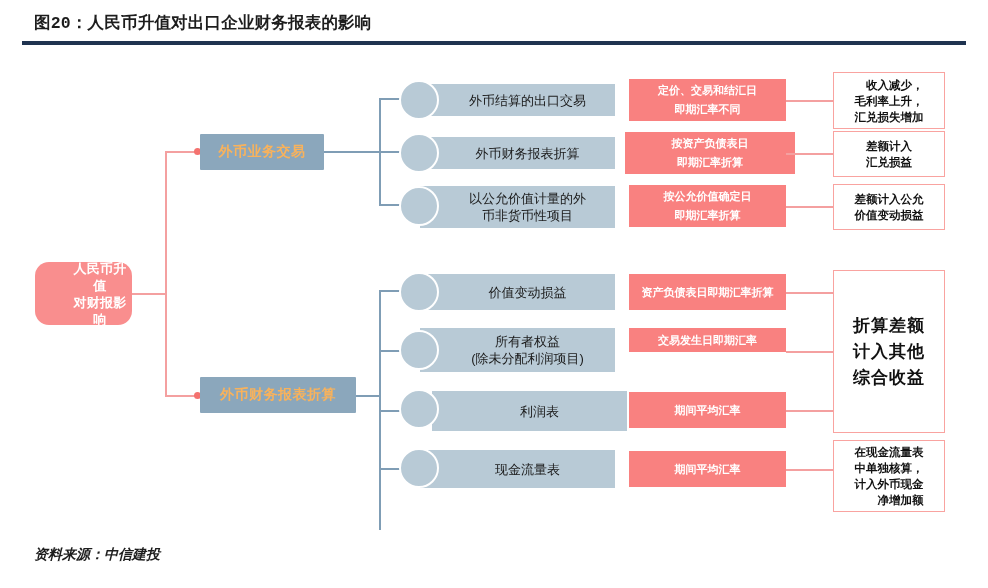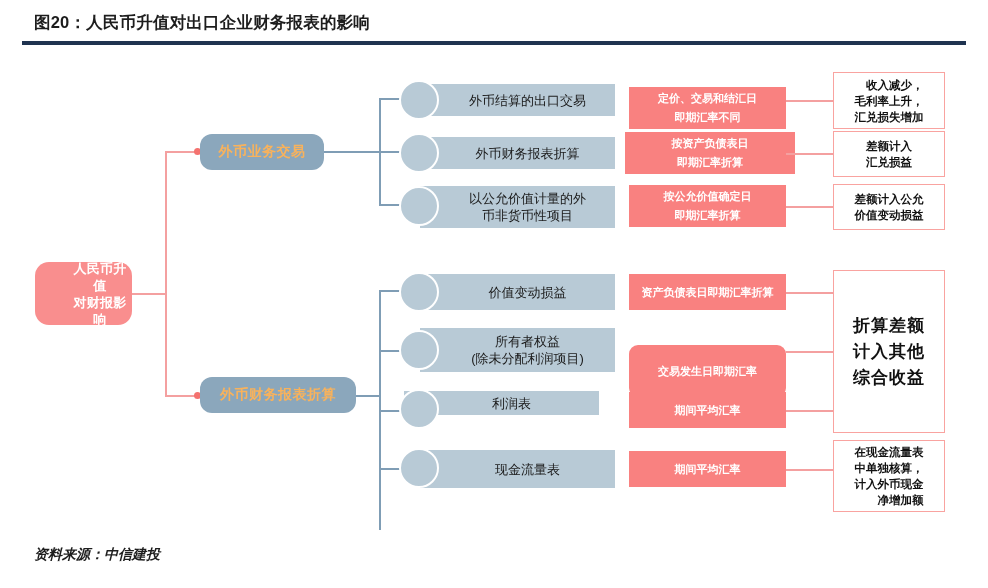--- a/index.html
+++ b/index.html
@@ -9,41 +9,41 @@
     background: #ffffff;
     font-family: "Liberation Sans", "DejaVu Sans", sans-serif;
     overflow: hidden;
     position: relative;
   }
 
   
   #header { position:absolute; left:0; top:0; width:988px; height:48px; }
   #title {
     position:absolute; left:34px; top:12px;
-    font-family:Liberation Sans, sans-serif;
+    font-family:Liberation Mono, monospace;
     font-weight:bold; font-size:16.5px; color:#1d1d1d;
     letter-spacing:0.2px; white-space:nowrap;
   }
   #title-rule {
     position:absolute; left:22px; top:41px; width:944px; height:4px;
     background:#1f3350;
   }
 
   
   #canvas { position:absolute; left:0; top:48px; width:988px; height:490px; }
 
   
   .root-node {
     position:absolute; background:#f98e8e; border-radius:14px;
     color:#ffffff; font-weight:bold; font-size:13px; line-height:17px;
     display:flex; align-items:center; justify-content:center;
     text-align:center; letter-spacing:0.3px;padding-left:33px;
   }
   .branch-node {
-    position:absolute; background:#8ba7bc; border-radius:12px;
+    position:absolute; background:#8ba7bc; border-radius:1px;
     color:#f8b25c; font-weight:bold; font-size:14px;
     display:flex; align-items:center; justify-content:center;
     text-align:center; letter-spacing:0.5px; white-space:nowrap;
   }
   .item-bar {
     position:absolute; background:#b8cad6;
     color:#1b1b1b; font-size:13px; line-height:17px;
     display:flex; align-items:center; justify-content:center;
     text-align:center; padding-left:26px; padding-right:6px;
   }
@@ -101,21 +101,21 @@
   <div class="branch-node" style="left:200px; top:86px; width:124px; height:36px;">外币业务交易</div>
 
   <div class="ln h" style="left:324px; top:103px; width:56px;"></div>
   <div class="ln v" style="left:379px; top:50px; height:107px;"></div>
   <div class="ln h" style="left:379px; top:50px; width:28px;"></div>
   <div class="ln h" style="left:379px; top:103px; width:28px;"></div>
   <div class="ln h" style="left:379px; top:156px; width:28px;"></div>
 
   <div class="item-bar" style="left:420px; top:36px; width:195px; height:32px;">外币结算的出口交易</div>
   <div class="item-circle" style="left:399px; top:32px; width:40px; height:40px;"></div>
-  <div class="pink-box" style="left:629px; top:31px; width:157px; height:42px;margin-top:8px;">定价、交易和结汇日<br>即期汇率不同</div>
+  <div class="pink-box" style="left:629px; top:31px; width:157px; height:42px;">定价、交易和结汇日<br>即期汇率不同</div>
   <div class="ln pink h" style="left:786px; top:52px; width:47px;"></div>
   <div class="out-box" style="left:833px; top:24px; width:112px; height:57px;">收入减少，<br>毛利率上升，<br>汇兑损失增加</div>
 
   <div class="item-bar" style="left:420px; top:89px; width:195px; height:32px;">外币财务报表折算</div>
   <div class="item-circle" style="left:399px; top:85px; width:40px; height:40px;"></div>
   <div class="pink-box" style="left:625px; top:84px; width:170px; height:42px;">按资产负债表日<br>即期汇率折算</div>
   <div class="ln pink h" style="left:786px; top:105px; width:47px;"></div>
   <div class="out-box" style="left:833px; top:83px; width:112px; height:46px;">差额计入<br>汇兑损益</div>
 
   <div class="item-bar" style="left:420px; top:138px; width:195px; height:42px;">以公允价值计量的外<br>币非货币性项目</div>
@@ -133,24 +133,24 @@
   <div class="ln h" style="left:379px; top:362px; width:28px;"></div>
   <div class="ln h" style="left:379px; top:420px; width:28px;"></div>
 
   <div class="item-bar" style="left:420px; top:226px; width:195px; height:36px;">价值变动损益</div>
   <div class="item-circle" style="left:399px; top:224px; width:40px; height:40px;"></div>
   <div class="pink-box" style="left:629px; top:226px; width:157px; height:36px;">资产负债表日即期汇率折算</div>
   <div class="ln pink h" style="left:786px; top:244px; width:47px;"></div>
 
   <div class="item-bar" style="left:420px; top:280px; width:195px; height:44px;">所有者权益<br>(除未分配利润项目)</div>
   <div class="item-circle" style="left:399px; top:282px; width:40px; height:40px;"></div>
-  <div class="pink-box" style="left:629px; top:297px; width:157px; height:52px;border-radius:9px;">交易发生日即期汇率</div>
+  <div class="pink-box" style="left:629px; top:280px; width:157px; height:24px;">交易发生日即期汇率</div>
   <div class="ln pink h" style="left:786px; top:303px; width:47px;"></div>
 
-  <div class="item-bar" style="left:404px; top:343px; width:195px; height:24px;">利润表</div>
+  <div class="item-bar" style="left:432px; top:343px; width:195px; height:40px;">利润表</div>
   <div class="item-circle" style="left:399px; top:341px; width:40px; height:40px;"></div>
   <div class="pink-box" style="left:629px; top:344px; width:157px; height:36px;">期间平均汇率</div>
   <div class="ln pink h" style="left:786px; top:362px; width:47px;"></div>
 
   <div class="item-bar" style="left:420px; top:402px; width:195px; height:38px;">现金流量表</div>
   <div class="item-circle" style="left:399px; top:400px; width:40px; height:40px;"></div>
   <div class="pink-box" style="left:629px; top:403px; width:157px; height:36px;">期间平均汇率</div>
   <div class="ln pink h" style="left:786px; top:421px; width:47px;"></div>
 
   <div class="out-box" style="left:833px; top:392px; width:112px; height:72px;">在现金流量表<br>中单独核算，<br>计入外币现金<br>净增加额</div>

